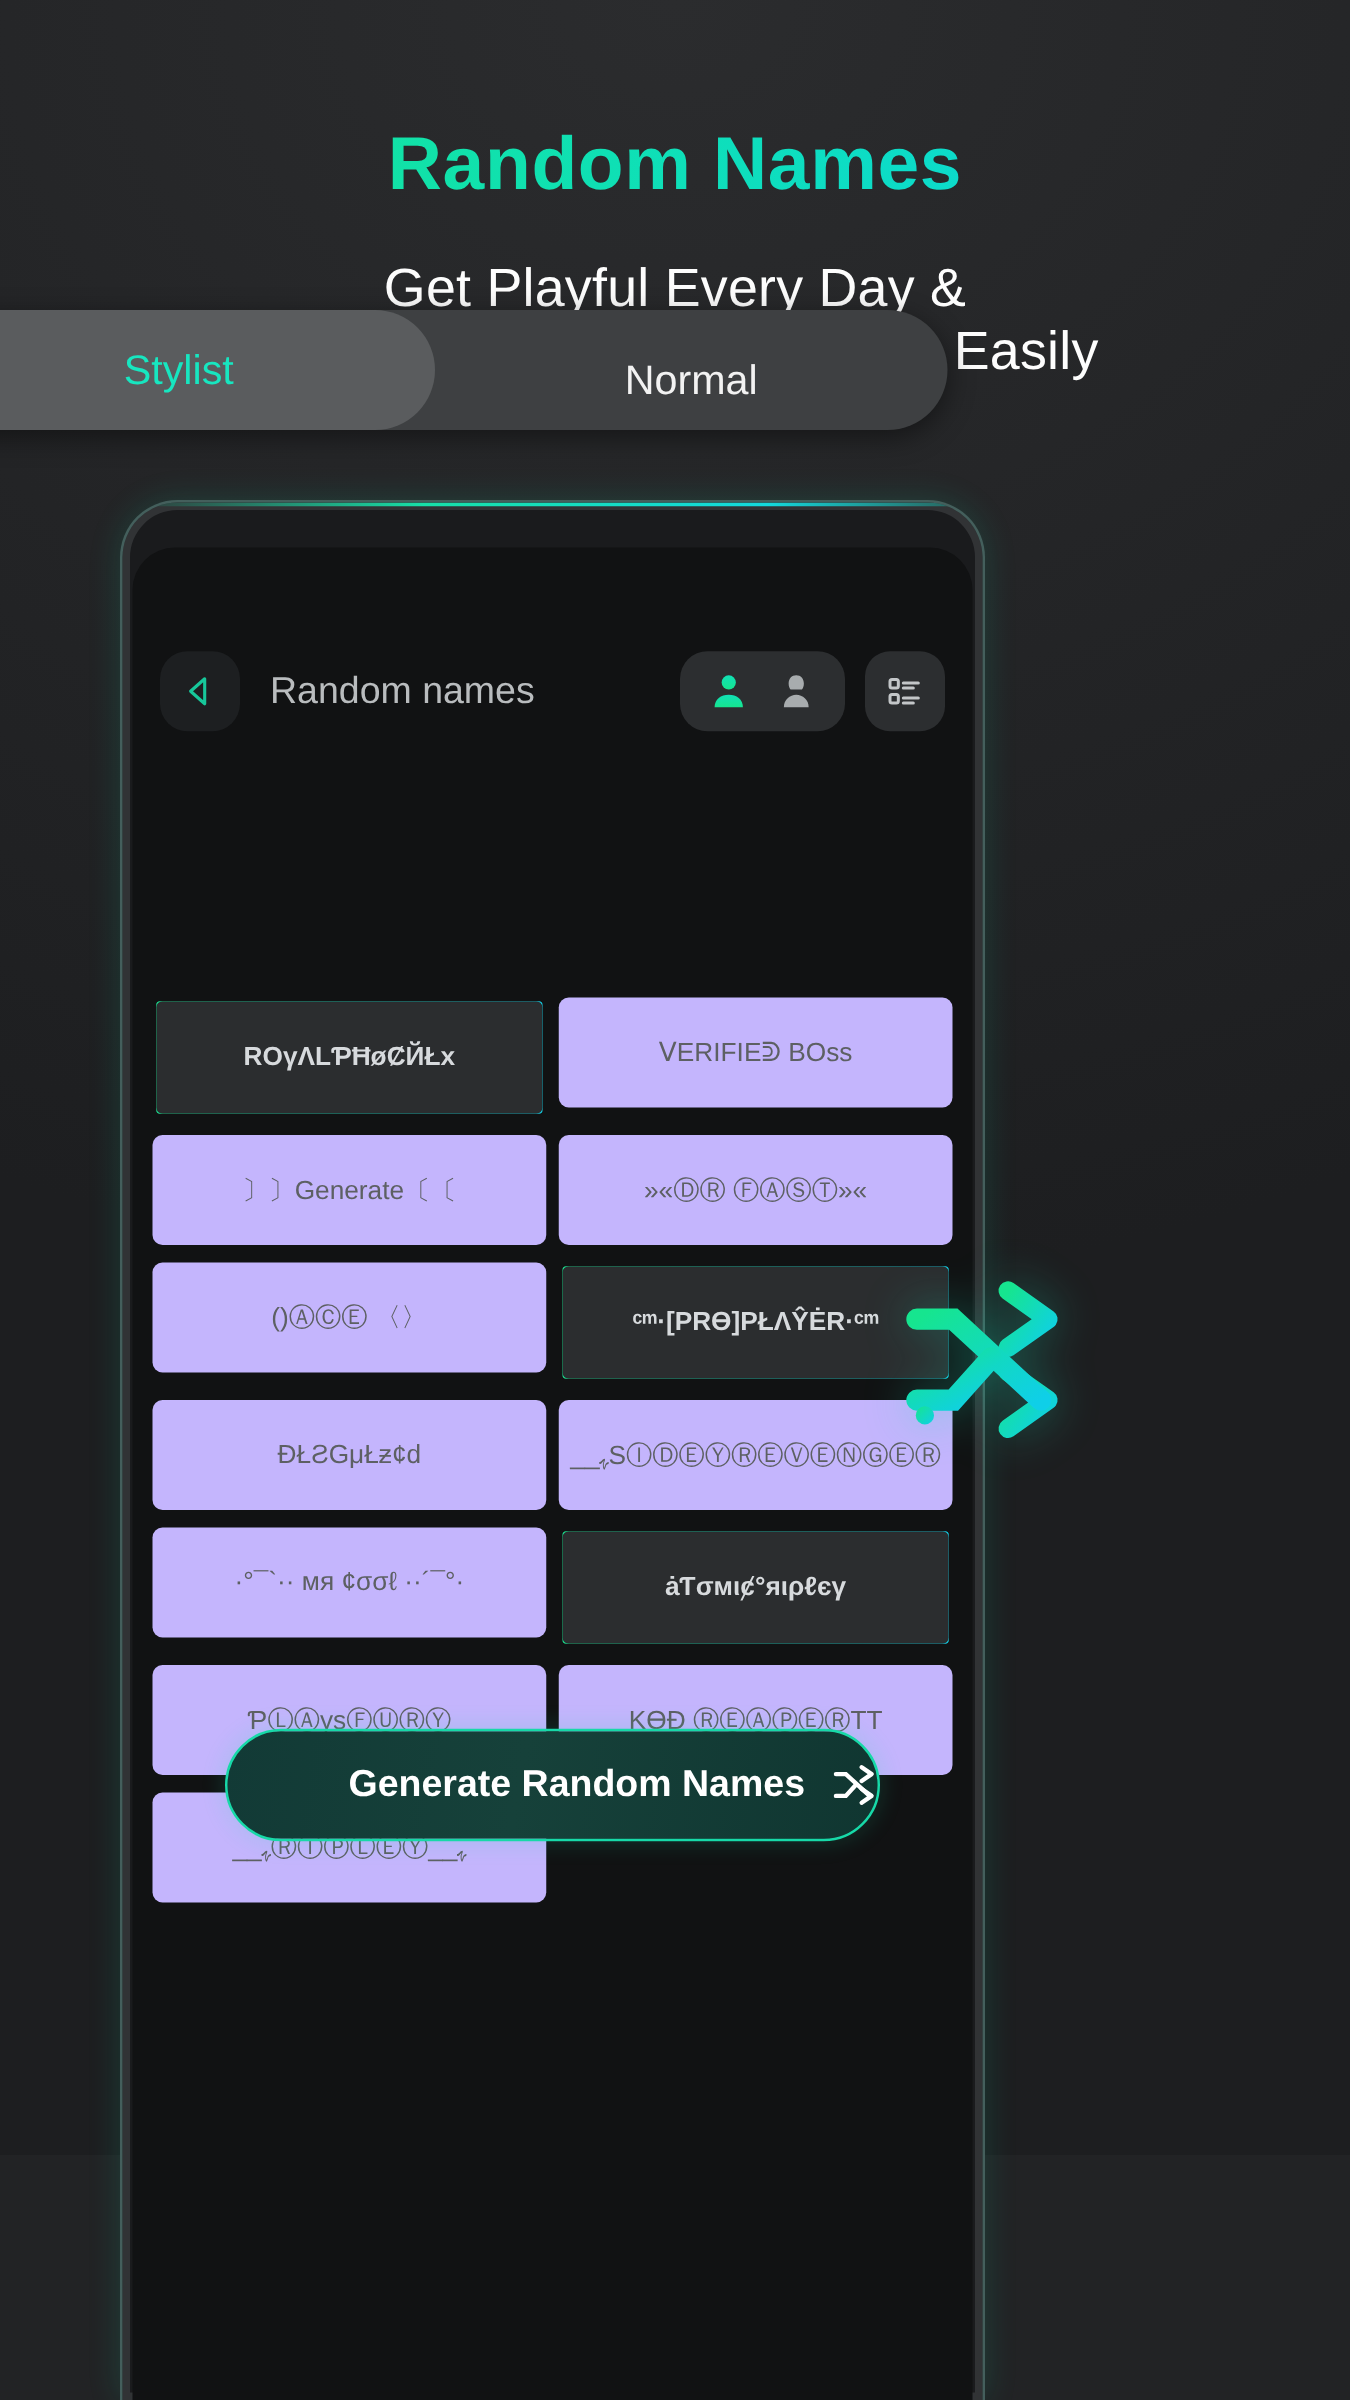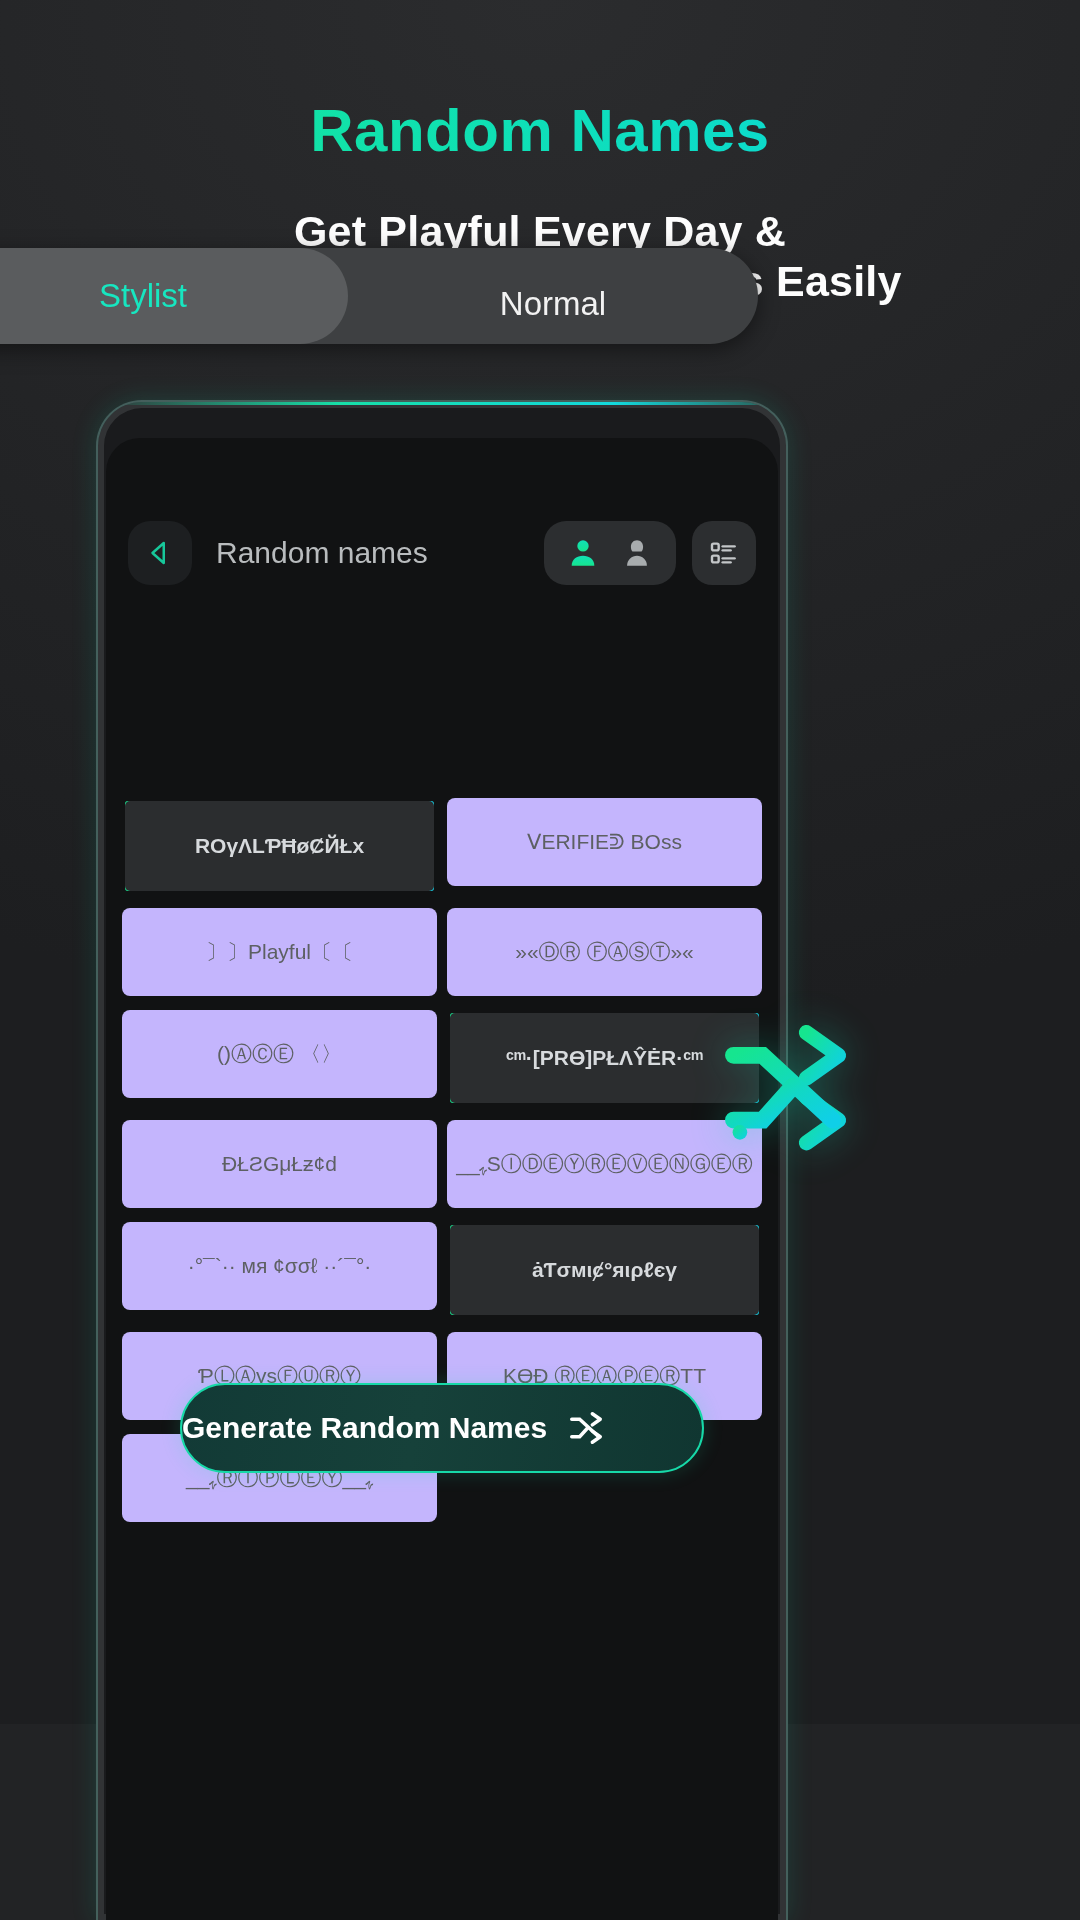--- a/index.html
+++ b/index.html
@@ -17,21 +17,21 @@
   .hero{ position:absolute; left:0; top:0; width:1080px; text-align:center; }
   .title{
     margin-top:96px;
     font-size:60px; font-weight:bold; letter-spacing:0.5px;
     background:linear-gradient(90deg,#16e58f 0%,#0fe0b4 45%,#09d6e4 100%);
     -webkit-background-clip:text; background-clip:text; color:transparent;
     line-height:1.15;
   }
   .subtitle{
     margin-top:42px;
-    font-size:43px; font-weight:bold; color:#fdfdfd;
+    font-size:43px; font-weight:normal; color:#fdfdfd;
     line-height:1.16; letter-spacing:0.2px;
   }
   
   .phone{
     position:absolute; left:96px; top:400px;
     width:692px; height:1520px;
     border-radius:46px 46px 0 0;
     background:#1a1b1d;
     border:2px solid rgba(120,180,170,.45);
     border-bottom:none;
@@ -108,21 +108,21 @@
     pointer-events:none;
   }
   .cell.bright{ color:#d7dadd; }
   .cell.dim{ color:#5d6063; }
   
   .generate{
     position:absolute; left:74px; right:74px; top:945px; height:90px;
     border-radius:46px;
     background:linear-gradient(100deg,#123a36 0%,#16413a 45%,#103631 100%);
     border:2px solid #17d9a8;
-    display:flex; align-items:center; justify-content:flex-start; gap:20px;
+    display:flex; align-items:center; justify-content:flex-end; gap:20px;
     box-shadow:0 0 20px rgba(20,220,170,.18);
     color:#ffffff; font-size:30px; font-weight:bold;
   }
   
   .shuffle-float{
     position:absolute; left:716px; top:1018px; width:140px; height:140px;
     filter:drop-shadow(0 0 18px rgba(20,220,180,.35));
   }
 </style>
 </head>
@@ -181,21 +181,21 @@
       </div>
 
       <div class="grid" id="name-grid">
           <div class="cell selected bright">
             <span>ROγΛLƤĦøȻЙŁx</span>
           </div>
           <div class="cell  dim">
             <span>ᐯERIFIEᕲ  BOss</span>
           </div>
           <div class="cell  dim">
-            <span>〕〕Playful〔〔</span>
+            <span>〕〕Generate〔〔</span>
           </div>
           <div class="cell  dim">
             <span>»«ⒹⓇ ⒻⒶⓈⓉ»«</span>
           </div>
           <div class="cell  dim">
             <span>()ⒶⒸⒺ 〈〉</span>
           </div>
           <div class="cell selected bright">
             <span>ᶜᵐ·[PRӨ]PŁΛŶĖR·ᶜᵐ</span>
           </div>

